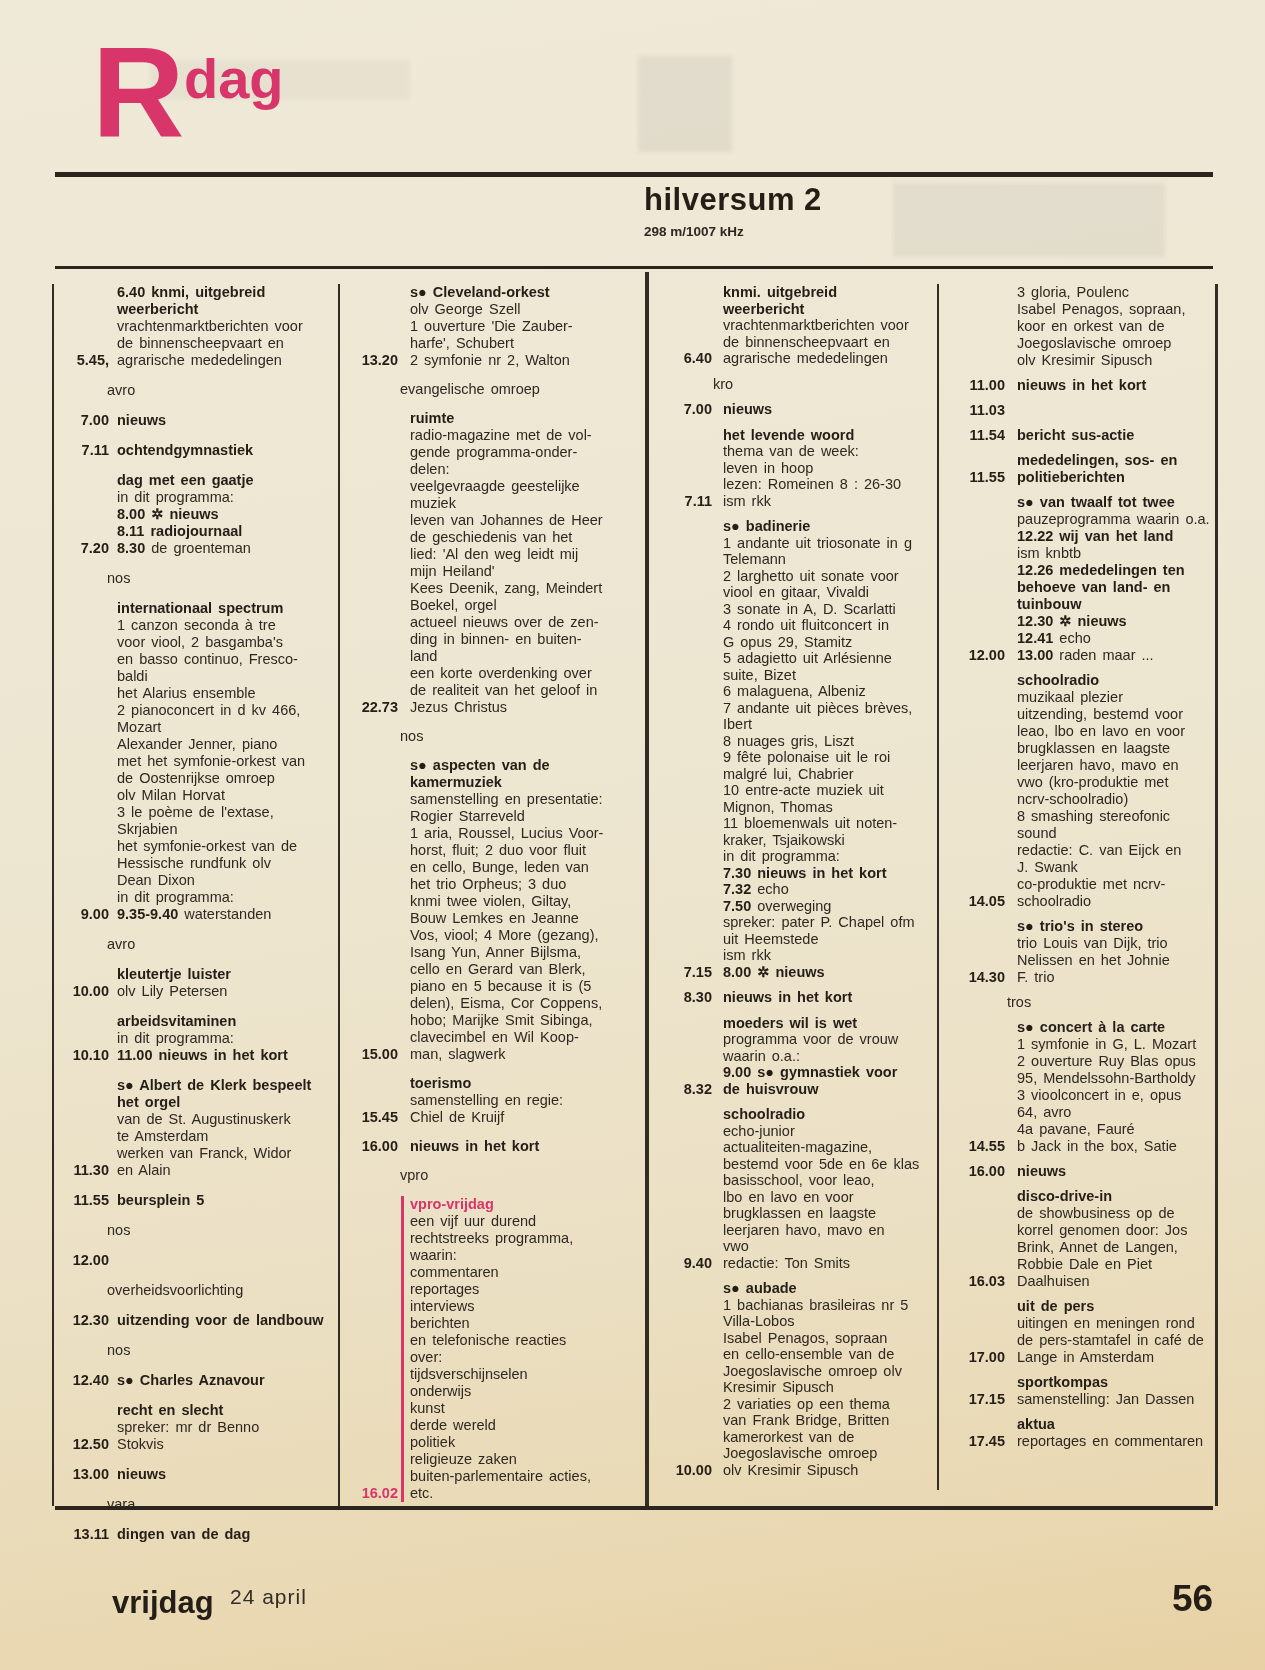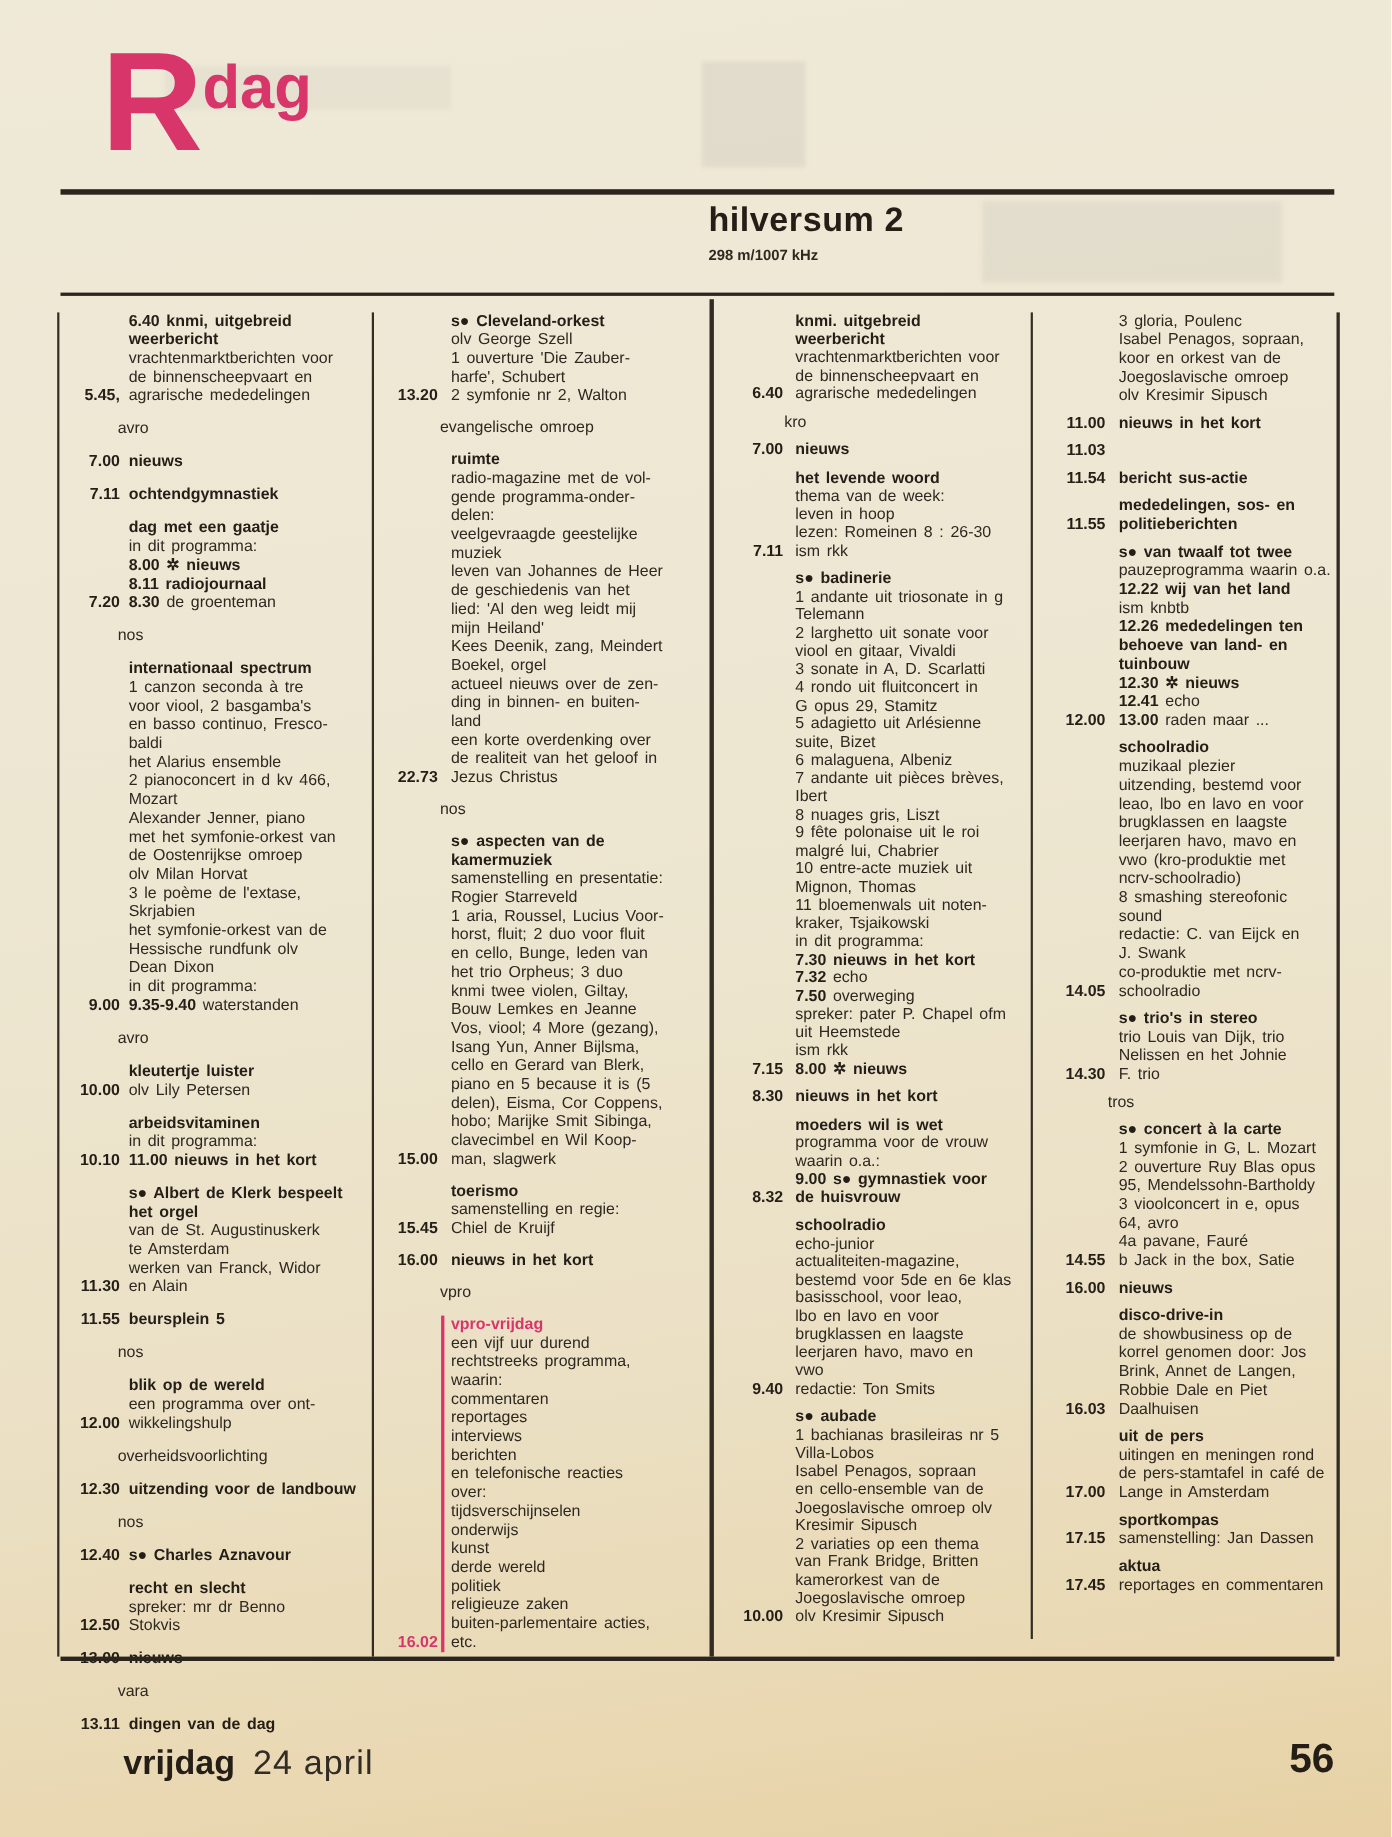--- a/index.html
+++ b/index.html
@@ -66,21 +66,21 @@
   .pink{color:var(--pink,#d8356a) !important;}
   .entry.accent .lines{
     border-left:3px solid var(--pink,#d8356a);
     padding-left:6px;
     margin-left:calc(var(--indent) - var(--tw) - 9px);
   }
   .network{margin-left:var(--indent);font-weight:normal;}
 
   
   .footer-day{position:absolute;left:112px;top:1585px;font-size:31px;font-weight:bold;color:#241e17;}
-  .footer-date{position:absolute;left:230px;top:1585px;font-size:31px;font-weight:normal;color:#332c24;letter-spacing:1px;}
+  .footer-date{position:absolute;left:230px;top:1585px;font-size:21px;font-weight:normal;color:#332c24;letter-spacing:1px;}
   .page-number{position:absolute;left:1172px;top:1578px;font-size:37px;font-weight:bold;color:#241e17;}
 </style>
 </head>
 <body>
 
 <div class="page">
 
   <div class="ghost ghost-1"></div>
   <div class="ghost ghost-2"></div>
   <div class="ghost ghost-3"></div>
@@ -193,25 +193,20 @@
       </div>
       <div class="entry item">
         <div class="time">11.55</div>
         <div class="lines">
           <div class="line"><span class="b">beursplein 5</span></div>
         </div>
       </div>
       <div class="network item">nos</div>
       <div class="entry item">
         <div class="time">12.00</div>
-        <div class="lines">
-          <div class="line"><span class="b">blik op de wereld</span></div>
-          <div class="line"><span class="r">een programma over ont-</span></div>
-          <div class="line"><span class="r">wikkelingshulp</span></div>
-        </div>
       </div>
       <div class="network item">overheidsvoorlichting</div>
       <div class="entry item">
         <div class="time">12.30</div>
         <div class="lines">
           <div class="line"><span class="b">uitzending voor de landbouw</span></div>
         </div>
       </div>
       <div class="network item">nos</div>
       <div class="entry item">

